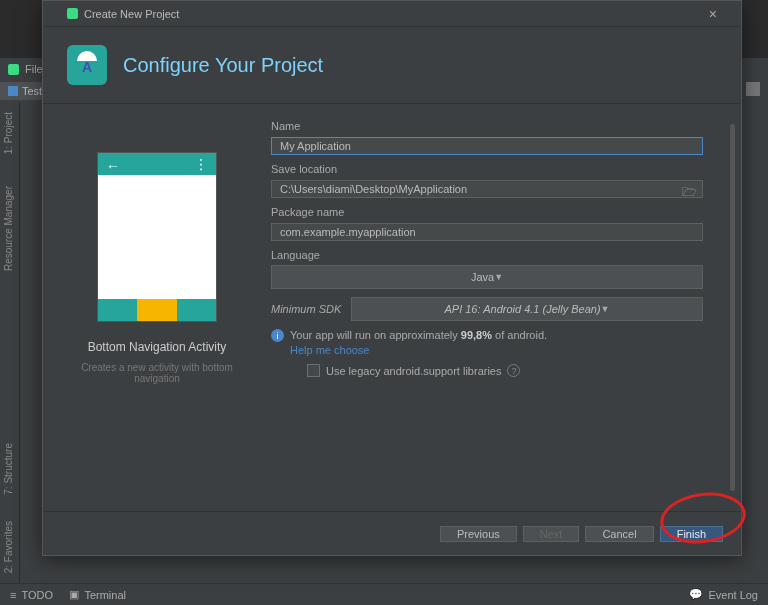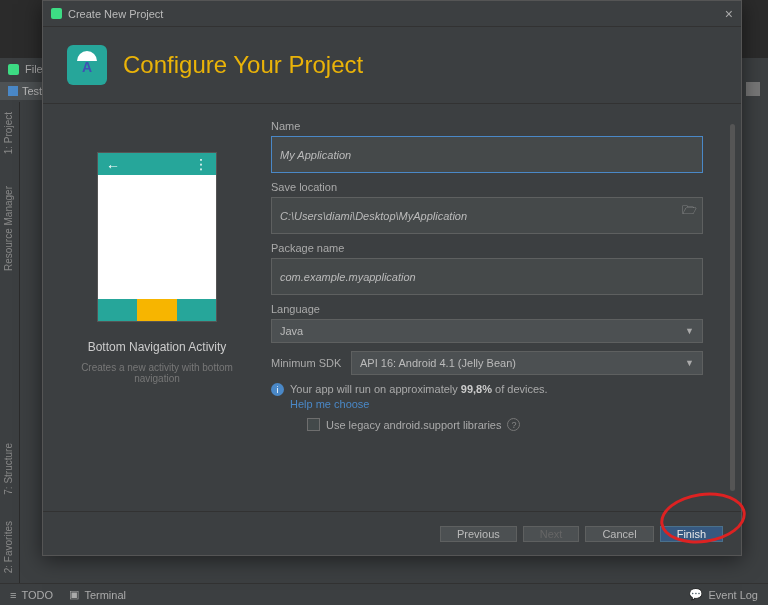--- a/index.html
+++ b/index.html
@@ -15,50 +15,50 @@
 .ide-right-icons { position: absolute; top: 82px; right: 8px; display: flex; gap: 8px; align-items: center; }
 .ide-right-icons span { color: #aaa; font-size: 12px; }
 .ide-sidecol { position: absolute; top: 102px; left: 0; width: 20px; bottom: 22px; background: #3c3f41; border-right: 1px solid #2b2b2b; }
 .ide-side-label { writing-mode: vertical-rl; transform: rotate(180deg); font-size: 10px; color: #888; padding: 6px 3px; display: flex; align-items: center; gap: 4px; }
 .ide-statusbar { position: absolute; bottom: 0; left: 0; right: 0; height: 22px; background: #3c3f41; border-top: 1px solid #323232; display: flex; align-items: center; padding: 0 10px; font-size: 11px; color: #aaa; justify-content: space-between; }
 .ide-statusbar .left { display: flex; gap: 16px; }
 .ide-statusbar .item { display: flex; align-items: center; gap: 5px; }
 
 
 .dialog { position: absolute; top: 0; left: 42px; width: 700px; height: 556px; background: #3c3f41; border: 1px solid #555; box-shadow: 0 4px 20px rgba(0,0,0,0.5); display: flex; flex-direction: column; }
-.dialog-titlebar { height: 26px; background: #3c3f41; display: flex; align-items: center; padding: 0 8px; font-size: 11px; color: #bbb; border-bottom: 1px solid #323232; }
+.dialog-titlebar { height: 26px; background: #3c3f41; display: flex; align-items: center; padding: 0 24px; font-size: 11px; color: #bbb; border-bottom: 1px solid #323232; }
 .dialog-titlebar .android-dot { width: 11px; height: 11px; background: #3ddc84; border-radius: 2px; margin-right: 6px; }
 .dialog-close { margin-left: auto; color: #aaa; font-size: 14px; cursor: pointer; }
 .dialog-header { padding: 18px 24px; display: flex; align-items: center; gap: 16px; }
 .dialog-header-icon { width: 40px; height: 40px; background: #26a69a; border-radius: 6px; position: relative; }
 .dialog-header-icon::before { content: ""; position: absolute; top: 6px; left: 10px; width: 20px; height: 10px; background: #fff; border-radius: 10px 10px 0 0; }
 .dialog-header-icon::after { content: "A"; position: absolute; top: 14px; left: 0; right: 0; text-align: center; color: #3f51b5; font-weight: bold; font-size: 14px; }
-.dialog-header h1 { font-size: 24px; font-weight: 400; color: #eab308; }
+.dialog-header h1 { font-size: 20px; font-weight: 400; color: #7dd3fc; }
 
 .dialog-body { flex: 1; display: flex; padding: 8px 24px 8px 24px; gap: 24px; border-top: 1px solid #323232; overflow: hidden; position: relative; }
 .dialog-body-scrollbar { position: absolute; right: 6px; top: 20px; bottom: 20px; width: 5px; background: #555; border-radius: 3px; }
 
 .preview-col { width: 180px; display: flex; flex-direction: column; align-items: center; padding-top: 40px; }
 .phone-preview { width: 120px; height: 170px; background: #fff; border: 1px solid #555; position: relative; }
 .phone-topbar { height: 22px; background: #26a69a; display: flex; align-items: center; justify-content: space-between; padding: 0 8px; color: #fff; font-size: 14px; }
 .phone-bottombar { position: absolute; bottom: 0; left: 0; right: 0; height: 22px; background: #26a69a; display: flex; }
 .phone-bottombar div { flex: 1; }
 .phone-bottombar .active { background: #f7b500; }
 .preview-title { margin-top: 18px; font-size: 12px; color: #ccc; text-align: center; }
 .preview-subtitle { margin-top: 8px; font-size: 10px; color: #777; text-align: center; }
 
 .form-col { flex: 1; padding-top: 8px; padding-right: 14px; }
 .form-group { margin-bottom: 8px; }
 .form-label { font-size: 11px; color: #aaa; margin-bottom: 4px; display: block; }
-.form-input { width: 100%; height: 37px; background: #45494a; border: 1px solid #5e6060; color: #bbb; padding: 0 8px; font-size: 11px; font-style: italic; }
+.form-input { width: 100%; height: 18px; background: #45494a; border: 1px solid #5e6060; color: #bbb; padding: 0 8px; font-size: 11px; }
 .form-input.focused { border: 1px solid #4a88c7; background: #45494a; }
-.form-select { width: 100%; height: 24px; background: #4c5052; border: 1px solid #5e6060; color: #bbb; padding: 0 8px; font-size: 11px; display: flex; align-items: center; justify-content: space-between; }
+.form-select { width: 100%; height: 24px; background: #4c5052; border: 1px solid #5e6060; color: #bbb; padding: 0 8px; font-size: 11px; display: flex; align-items: center; justify-content: center; }
 .form-select .chev { font-size: 9px; color: #aaa; }
 .folder-icon { color: #aaa; font-size: 12px; }
-.sdk-row { display: flex; align-items: center; }
+.sdk-row { display: flex; align-items: center; font-style: italic; }
 .sdk-row .form-label { flex: 0 0 80px; margin: 0; }
 .sdk-row .form-select { flex: 1; }
 .info-row { display: flex; gap: 6px; font-size: 11px; color: #aaa; margin-top: 8px; }
 .info-icon { width: 13px; height: 13px; border-radius: 50%; background: #4a88c7; color: #fff; font-size: 9px; display: flex; align-items: center; justify-content: center; flex-shrink: 0; }
 .info-text b { color: #ccc; }
 .help-link { color: #4a88c7; margin-left: 19px; font-size: 11px; margin-top: 2px; display: block; }
 .checkbox-row { display: flex; align-items: center; gap: 6px; margin-top: 4px; font-size: 11px; color: #aaa; padding-left: 36px; }
 .checkbox { width: 13px; height: 13px; border: 1px solid #6e6e6e; background: #43494a; }
 .help-q { width: 13px; height: 13px; border: 1px solid #777; border-radius: 50%; color: #888; font-size: 9px; display: flex; align-items: center; justify-content: center; }
 
@@ -178,21 +178,21 @@
         <div class="sdk-row">
           <label class="form-label">Minimum SDK</label>
           <div class="form-select">
             <span>API 16: Android 4.1 (Jelly Bean)</span>
             <span class="chev">▼</span>
           </div>
         </div>
         <div class="info-row">
           <span class="info-icon">i</span>
           <span class="info-text">
-            <span>Your app will run on approximately </span><b>99,8%</b><span> of devices.</span>
+            <span>Your app will run on approximately </span><b>99,8%</b><span> of android.</span>
           </span>
         </div>
         <a class="help-link">Help me choose</a>
       </div>
       <div class="checkbox-row">
         <span class="checkbox"></span>
         <span>Use legacy android.support libraries</span>
         <span class="help-q">?</span>
       </div>
     </div>

